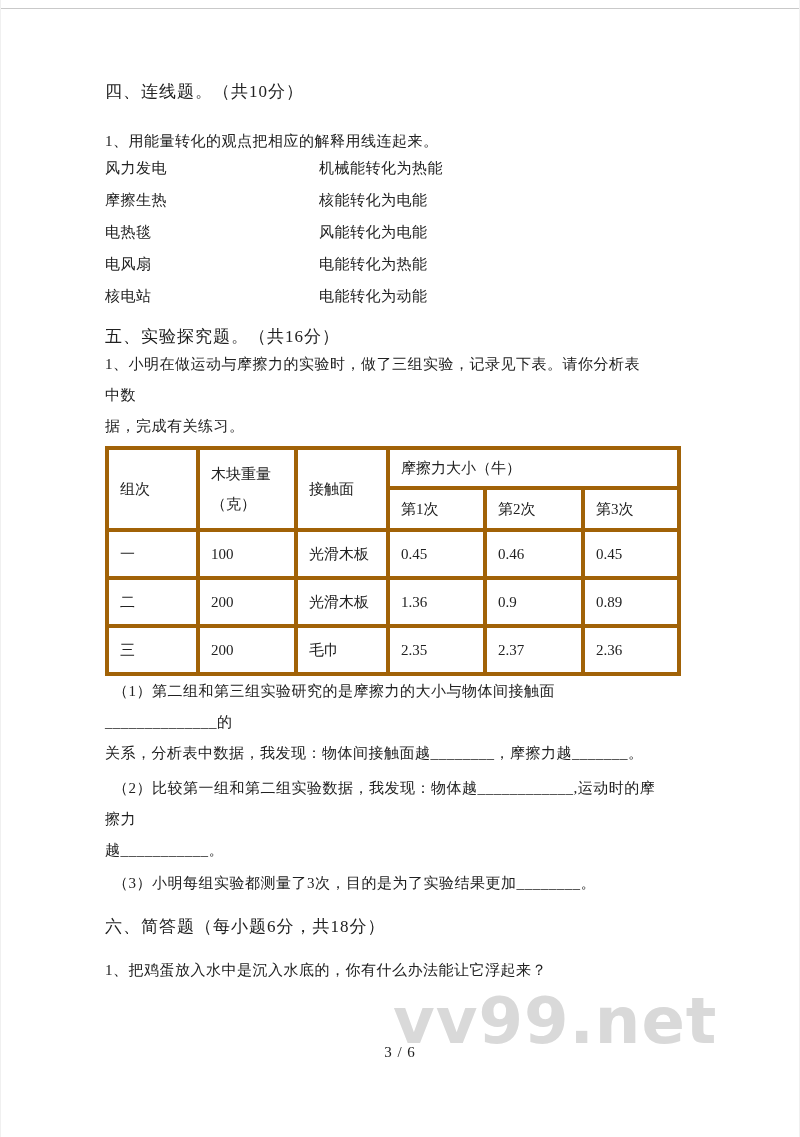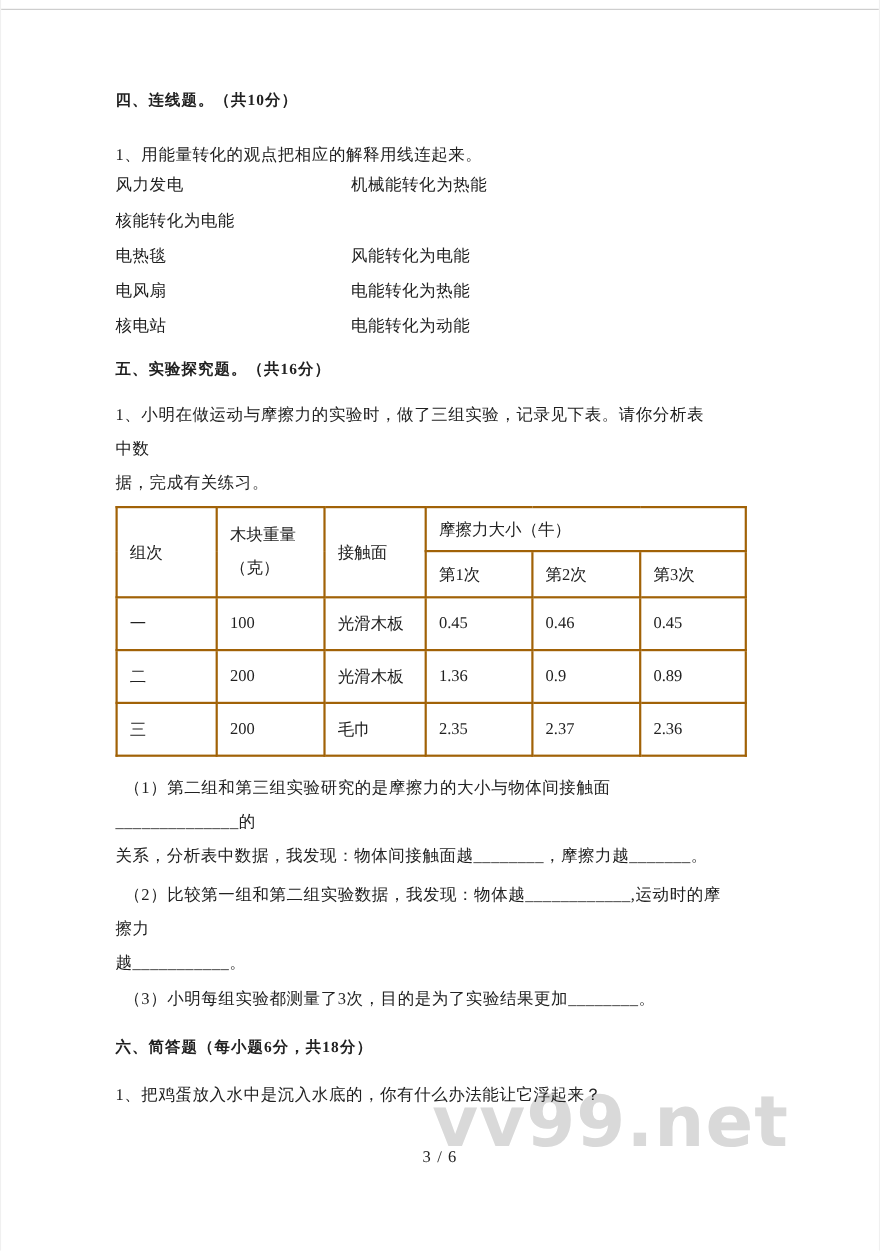--- a/index.html
+++ b/index.html
@@ -27,44 +27,44 @@
     font-family:"DejaVu Sans","Liberation Sans",sans-serif;
     font-weight:700; font-size:64px;
     color:#d9d9d9; letter-spacing:1px;
     z-index:0; user-select:none;
   }
   .content {
     position:relative; z-index:1;
     padding:80px 110px 0 104px;
   }
   .sec-heading {
-    font-size:14px; font-weight:700;
+    font-size:17px; font-weight:400;
     line-height:24px; letter-spacing:1px;
   }
   .line {
     font-size:15px; line-height:31px;
     letter-spacing:0.5px;
   }
   .indent { padding-left:8px; }
   .answer { letter-spacing:0; padding-left:4px; white-space:nowrap; overflow:hidden; }
   .match-list { margin-top:2px; }
   .match-row {
     display:flex; align-items:flex-start;
     height:32px; font-size:15px; letter-spacing:0.5px;
   }
   .match-left { width:214px; }
   .mt2{margin-top:2px}.mt4{margin-top:4px}.mt6{margin-top:6px}
-  .mt12{margin-top:16px}.mt14{margin-top:14px}.mt16{margin-top:16px}
+  .mt12{margin-top:16px}.mt14{}.mt16{margin-top:16px}
   .mt22{margin-top:22px}
   table.exp {
     border-collapse:collapse; table-layout:fixed;
     width:572px; margin-top:4px; font-size:15px;
   }
   table.exp td {
-    border:2px solid #a16207;
+    border:4px solid #a16207;
     padding:2px 11px;
     vertical-align:middle;
     font-weight:400;
     text-align:left;
   }
   tr.hrow1 td { height:40px; }
   tr.hrow2 td { height:42px; }
   tr.drow  td { height:48px; }
   .cell-2line span { display:block; line-height:30px; }
   .page-number {
@@ -85,20 +85,21 @@
 
     <h2 class="sec-heading">四、连线题。（共10分）</h2>
     <p class="line mt22">1、用能量转化的观点把相应的解释用线连起来。</p>
 
     <div class="match-list">
       <div class="match-row">
         <span class="match-left">风力发电</span>
         <span class="match-right">机械能转化为热能</span>
       </div>
       <div class="match-row">
+        <span class="match-left">摩擦生热</span>
         <span class="match-right">核能转化为电能</span>
       </div>
       <div class="match-row">
         <span class="match-left">电热毯</span>
         <span class="match-right">风能转化为电能</span>
       </div>
       <div class="match-row">
         <span class="match-left">电风扇</span>
         <span class="match-right">电能转化为热能</span>
       </div>

